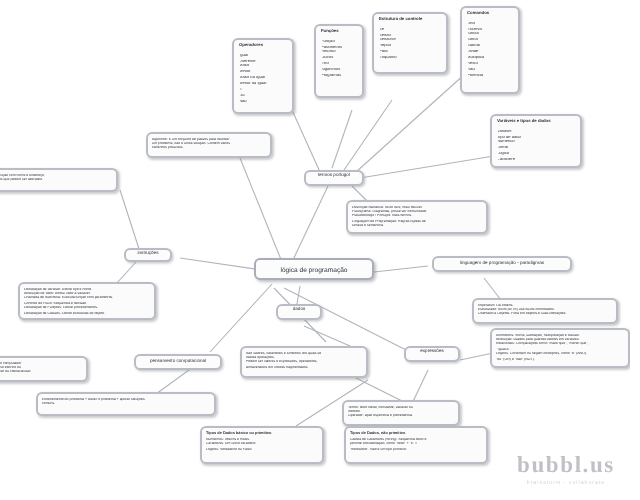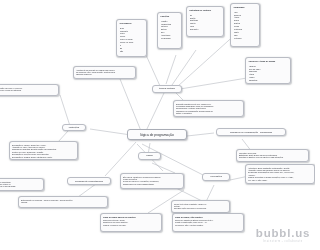--- a/index.html
+++ b/index.html
@@ -24,21 +24,21 @@
         background:#fcfcfd;}
   
   .central{display:flex;align-items:center;justify-content:center;
            font-size:3.3px;line-height:4px;text-align:center;
            background:#fcfcfd;border-color:#a9adb6;
            box-shadow:1px 1px 1.6px rgba(110,114,124,0.45);}
   .wm{position:absolute;right:3px;bottom:4px;width:58px;height:22px;
       display:flex;flex-direction:column;align-items:center;justify-content:center;
       opacity:.55;}
   .wm .wt{font-weight:bold;font-size:11.5px;letter-spacing:0.8px;color:#8d9099;
-          font-family:Liberation Sans, sans-serif;
+          font-family:Liberation Serif, serif;
           text-shadow:0 1px 0 #fff;}
   .wm .ws{font-size:2.6px;letter-spacing:0.5px;color:#a8abb3;margin-top:0.5px;}
 </style>
 </head>
 <body>
 
 <div id="stage">
 
   <svg class="edges" viewBox="0 0 315 250" preserveAspectRatio="none">
     <g fill="none" stroke="#b0b4bc" stroke-width="0.55">

